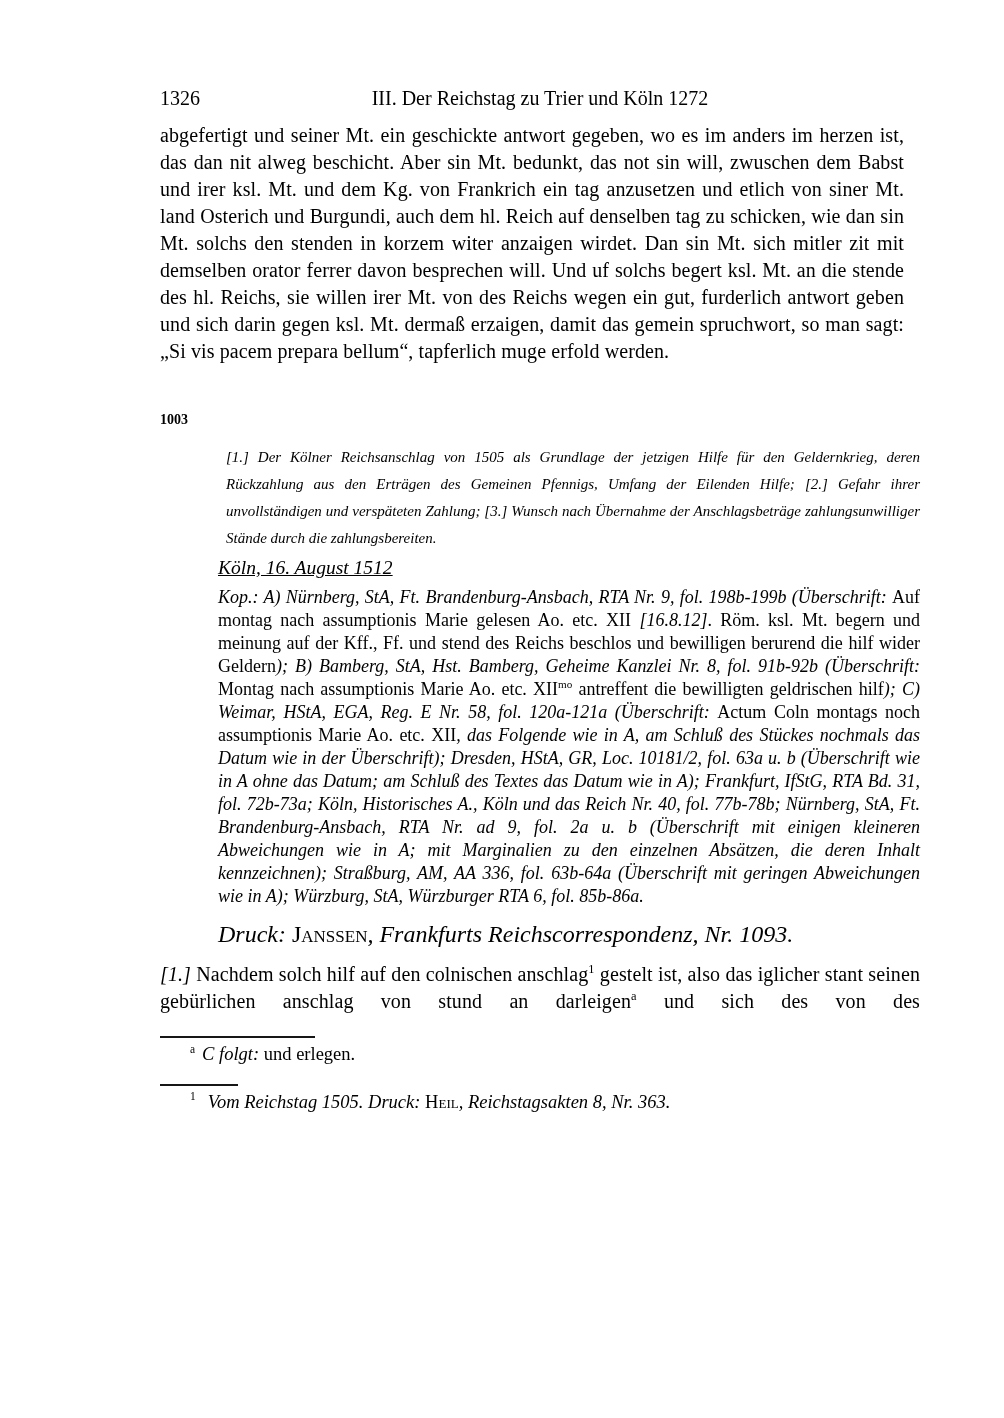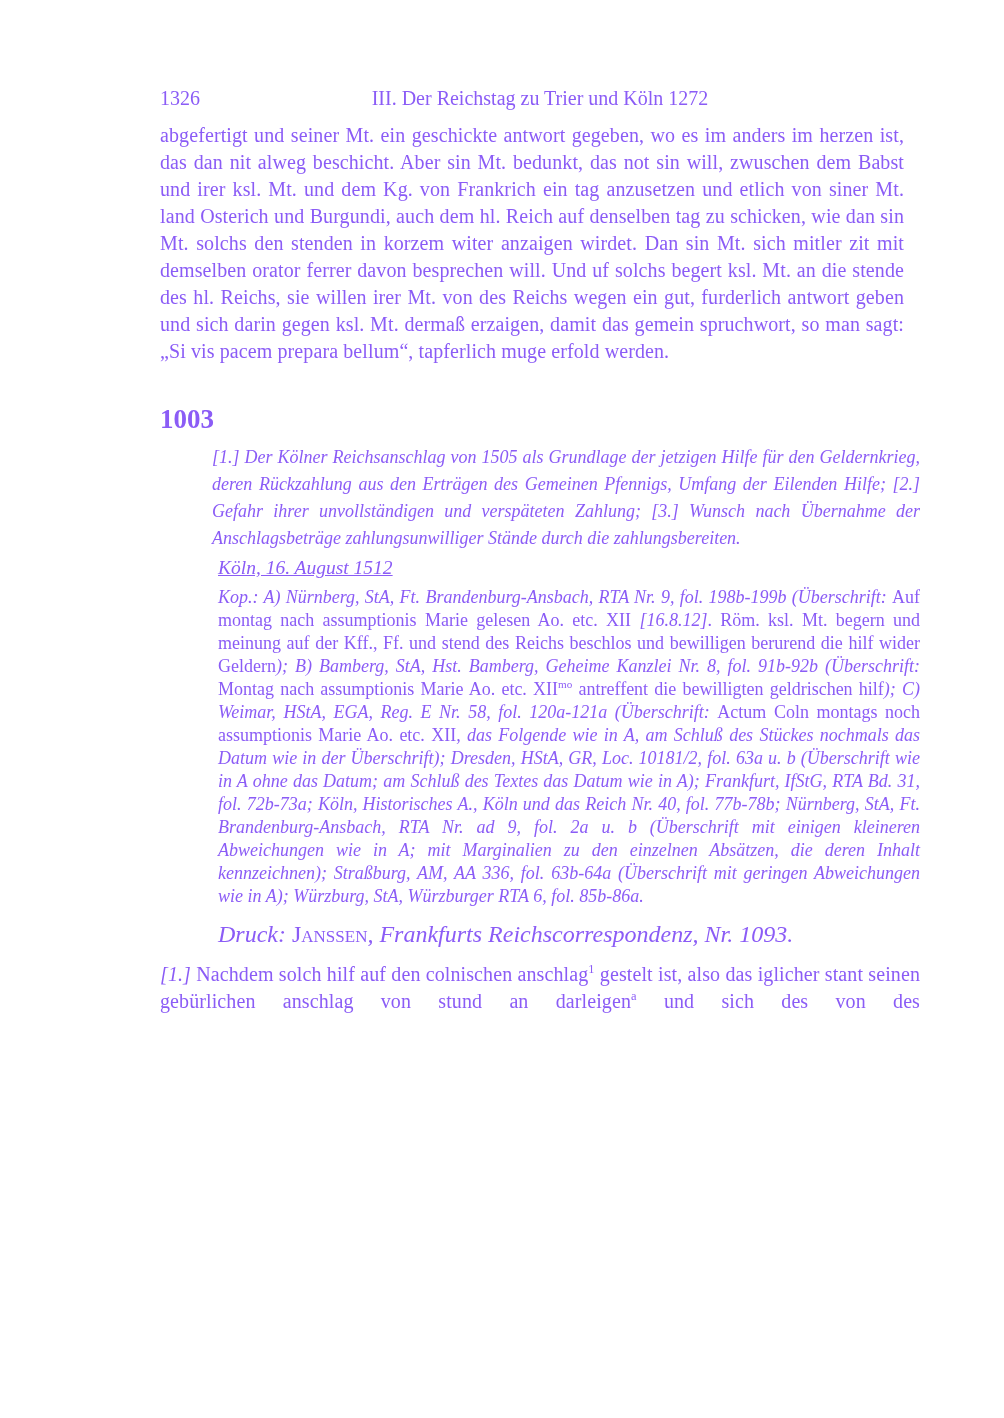--- a/index.html
+++ b/index.html
@@ -1,21 +1,21 @@
 <!DOCTYPE html>
 <html lang="de"><head>
 <meta charset="utf-8">
 <style>
   html, body { margin: 0; padding: 0; background: #ffffff; }
   .page {
     position: relative;
     width: 1004px;
     height: 1418px;
     background: #ffffff;
-    color: #8b5cf6;
+    color: #000000;
     font-family: "Liberation Serif", "DejaVu Serif", serif;
     overflow: hidden;
   }
   .text-block {
     position: absolute;
     left: 160px;
     top: 85px;
     width: 760px;
   }
   .running-head {
@@ -36,28 +36,28 @@
     margin: 10px 16px 0 0;
     font-size: 20px;
     line-height: 27px;
     text-align: justify;
     letter-spacing: 0.1px;
   }
   .entry-heading {
     display: flex;
     margin-top: 41px;
     font-weight: bold;
-    font-size: 27px;
+    font-size: 14px;
     line-height: 27px;
   }
   .entry-heading .num { width: 58px; flex: none; }
   .summary {
-    margin: 11px 0 0 52px;
+    margin: 11px 0 0 66px;
     font-style: italic;
-    font-size: 18px;
+    font-size: 15px;
     line-height: 27px;
     text-align: justify;
   }
   .place-date {
     margin: 2px 0 0 58px;
     font-style: italic;
     font-size: 19.5px;
     line-height: 27px;
     text-decoration: underline;
   }
@@ -130,15 +130,25 @@
     <p class="summary"><span class="i">[1.] Der Kölner Reichsanschlag von 1505 als Grundlage der jetzigen Hilfe für den Geldernkrieg, deren Rückzahlung aus den Erträgen des Gemeinen Pfennigs, Umfang der Eilenden Hilfe; [2.] Gefahr ihrer unvollständigen und verspäteten Zahlung; [3.] Wunsch nach Übernahme der Anschlagsbeträge zahlungsunwilliger Stände durch die zahlungsbereiten.</span></p>
 
     <p class="place-date">Köln, 16. August 1512</p>
 
     <p class="kop"><span class="i">Kop.: A) Nürnberg, StA, Ft. Brandenburg-Ansbach, RTA Nr. 9, fol. 198b-199b (Überschrift: </span><span>Auf montag nach assumptionis Marie gelesen Ao. etc. XII </span><span class="i">[16.8.12]</span><span>. Röm. ksl. Mt. begern und meinung auf der Kff., Ff. und stend des Reichs beschlos und bewilligen berurend die hilf wider Geldern</span><span class="i">); B) Bamberg, StA, Hst. Bamberg, Geheime Kanzlei Nr. 8, fol. 91b-92b (Überschrift: </span><span>Montag nach assumptionis Marie Ao. etc. XII</span><span class="sup">mo</span><span> antreffent die bewilligten geldrischen hilf</span><span class="i">); C) Weimar, HStA, EGA, Reg. E Nr. 58, fol. 120a-121a (Überschrift: </span><span>Actum Coln montags noch assumptionis Marie Ao. etc. XII</span><span class="i">, das Folgende wie in A, am Schluß des Stückes nochmals das Datum wie in der Überschrift); Dresden, HStA, GR, Loc. 10181/2, fol. 63a u. b (Überschrift wie in A ohne das Datum; am Schluß des Textes das Datum wie in A); Frankfurt, IfStG, RTA Bd. 31, fol. 72b-73a; Köln, Historisches A., Köln und das Reich Nr. 40, fol. 77b-78b; Nürnberg, StA, Ft. Brandenburg-Ansbach, RTA Nr. ad 9, fol. 2a u. b (Überschrift mit einigen kleineren Abweichungen wie in A; mit Marginalien zu den einzelnen Absätzen, die deren Inhalt kennzeichnen); Straßburg, AM, AA 336, fol. 63b-64a (Überschrift mit geringen Abweichungen wie in A); Würzburg, StA, Würzburger RTA 6, fol. 85b-86a.</span></p>
 
     <p class="druck"><span class="i">Druck: </span><span class="sc">Janssen</span><span class="i">, Frankfurts Reichscorrespondenz, Nr. 1093.</span></p>
 
     <p class="body-par"><span class="i">[1.] </span><span>Nachdem solch hilf auf den colnischen anschlag</span><span class="sup">1</span><span> gestelt ist, also das iglicher stant seinen gebürlichen anschlag von stund an darleigen</span><span class="sup">a</span><span> und sich des von des</span></p>
 
+    <div class="footnotes">
+      <div class="fn-rule-a"></div>
+      <p class="fn-text">
+        <span class="marker">a</span><span><span class="i">C folgt:</span><span> und erlegen.</span></span>
+      </p>
+      <div class="fn-rule-1"></div>
+      <p class="fn-text">
+        <span class="marker marker-wide">1</span><span><span class="i">Vom Reichstag 1505. Druck: </span><span class="sc">Heil</span><span class="i">, Reichstagsakten 8, Nr. 363.</span></span>
+      </p>
+    </div>
 
   </div>
 </div>
 
 </body></html>

